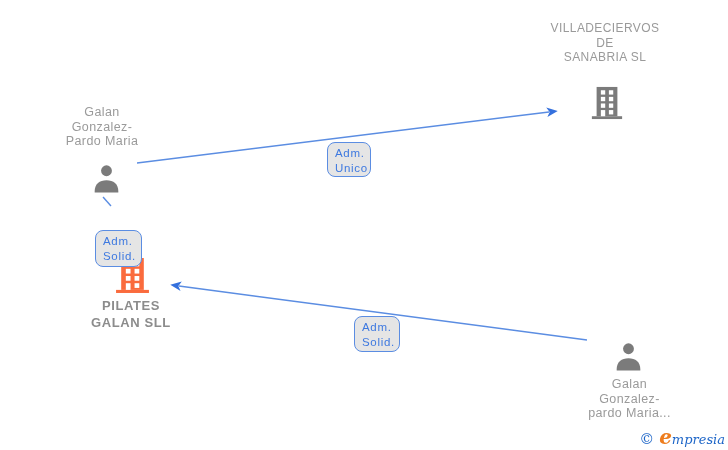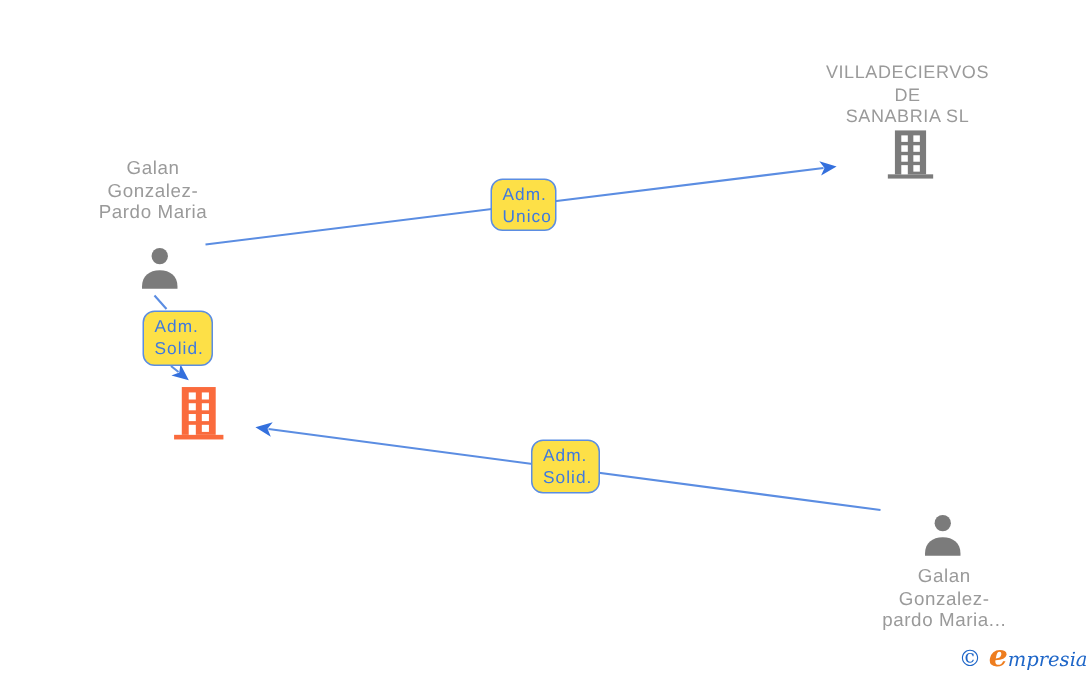--- a/index.html
+++ b/index.html
@@ -35,29 +35,30 @@
   }
   .node-name.company{font-size:12px;}
   .node-name.bold{font-weight:bold;font-size:13px;line-height:16.5px;color:#8c8c8c;letter-spacing:.6px;}
   .node-icon{position:absolute;cursor:pointer;}
   .node-icon svg{display:block;width:100%;height:100%;}
   .person-fill{fill:var(--icon-gray);}
   .building-fill-gray{fill:var(--icon-gray);}
   .building-fill-orange{fill:var(--highlight-orange);}
   .edge-label{
     position:absolute;
-    background:#fde047;
+    background:#e5e5e5;
     border:1.5px solid var(--edge-blue);
     border-radius:8px;
     color:var(--label-blue);
     font-size:11.5px;
     line-height:15px;
     letter-spacing:.7px;
     padding:3px 0 0 7px;
     white-space:pre-line;
+    margin-top:23px;
   }
   .watermark{
     position:absolute;
     right:3px;bottom:1px;
     display:flex;align-items:baseline;
     font-family:"DejaVu Serif","Liberation Serif",serif;
     font-style:italic;
   }
   .watermark .copy{color:var(--logo-blue);font-size:15px;font-style:normal;margin-right:5px;}
   .watermark .brand-e{color:var(--logo-orange);font-size:20px;font-weight:bold;}
@@ -83,21 +84,21 @@
   <div class="node-name" style="left:36px;top:105px;width:132px;">Galan
 Gonzalez-
 Pardo Maria</div>
   <div class="node-icon" style="left:91px;top:163px;width:31px;height:31px;">
     <svg viewBox="0 0 32 32">
       <circle class="person-fill" cx="16" cy="8" r="5.6"></circle>
       <path class="person-fill" d="M3.8,30.5 v-1.6 c0,-7.2 5,-11.2 12.2,-11.2 s12.2,4 12.2,11.2 v1.6 z"></path>
     </svg>
   </div>
 
-  <div class="node-name company" style="left:539px;top:41px;width:132px;">VILLADECIERVOS
+  <div class="node-name company" style="left:539px;top:21px;width:132px;">VILLADECIERVOS
 DE
 SANABRIA SL</div>
   <div class="node-icon" style="left:590px;top:85px;width:34px;height:36px;">
     <svg viewBox="0 0 36 36">
       <rect class="building-fill-gray" x="7" y="1" width="22" height="31"></rect>
       <rect class="building-fill-gray" x="2" y="32" width="32" height="3"></rect>
       <g fill="#ffffff">
         <rect x="11.5" y="4.5" width="4.6" height="4.6"></rect>
         <rect x="20" y="4.5" width="4.6" height="4.6"></rect>
         <rect x="11.5" y="11.5" width="4.6" height="4.6"></rect>
@@ -119,20 +120,22 @@
         <rect x="20" y="4.5" width="4.6" height="4.6"></rect>
         <rect x="11.5" y="11.5" width="4.6" height="4.6"></rect>
         <rect x="20" y="11.5" width="4.6" height="4.6"></rect>
         <rect x="11.5" y="18.5" width="4.6" height="4.6"></rect>
         <rect x="20" y="18.5" width="4.6" height="4.6"></rect>
         <rect x="11.5" y="25.5" width="4.6" height="6.5"></rect>
         <rect x="20" y="25.5" width="4.6" height="4.6"></rect>
       </g>
     </svg>
   </div>
+  <div class="node-name bold" style="left:64px;top:298px;width:134px;">PILATES
+GALAN SLL</div>
 
   <div class="node-icon" style="left:613px;top:341px;width:31px;height:31px;">
     <svg viewBox="0 0 32 32">
       <circle class="person-fill" cx="16" cy="8" r="5.6"></circle>
       <path class="person-fill" d="M3.8,30.5 v-1.6 c0,-7.2 5,-11.2 12.2,-11.2 s12.2,4 12.2,11.2 v1.6 z"></path>
     </svg>
   </div>
   <div class="node-name" style="left:563px;top:377px;width:133px;">Galan
 Gonzalez-
 pardo Maria...</div>

